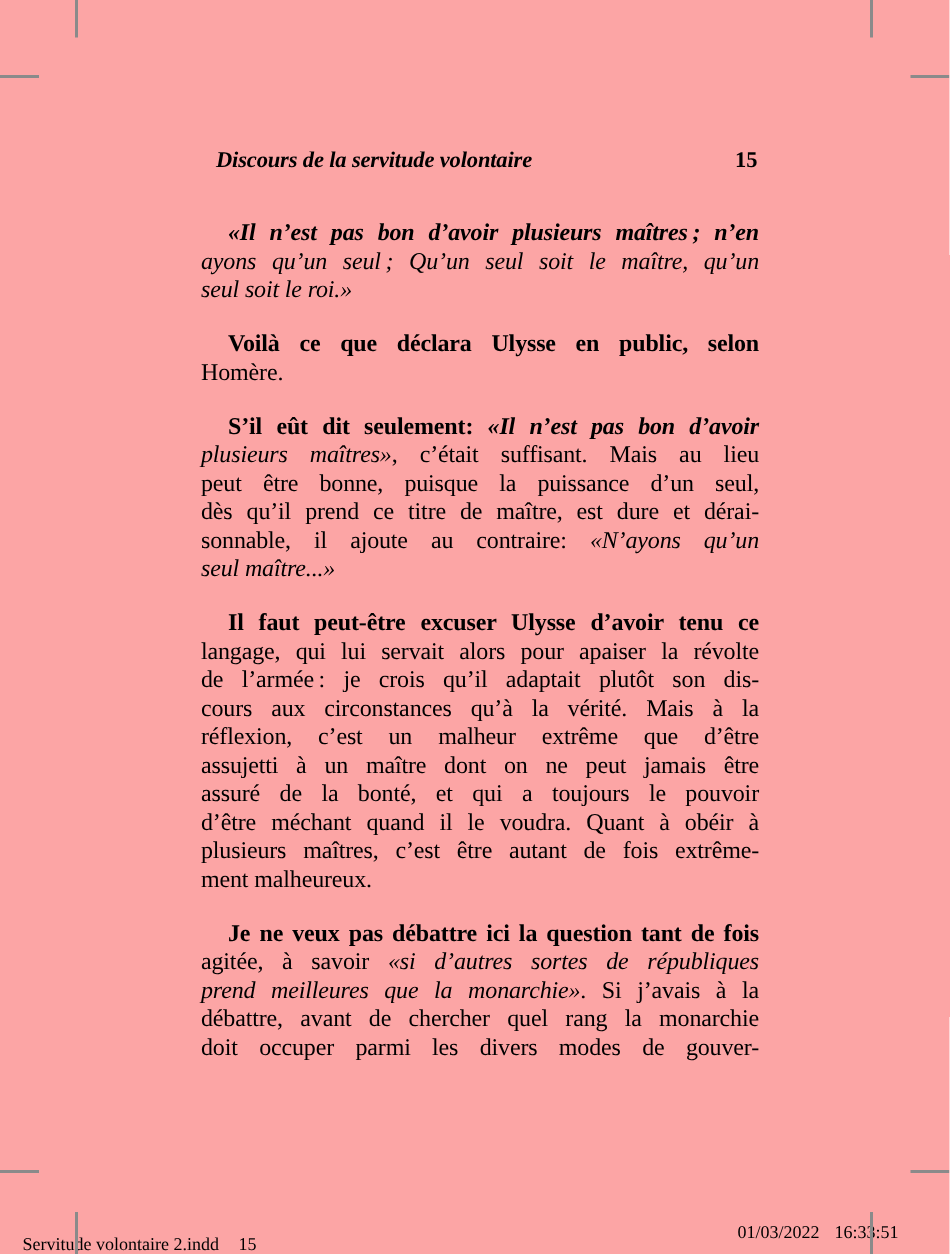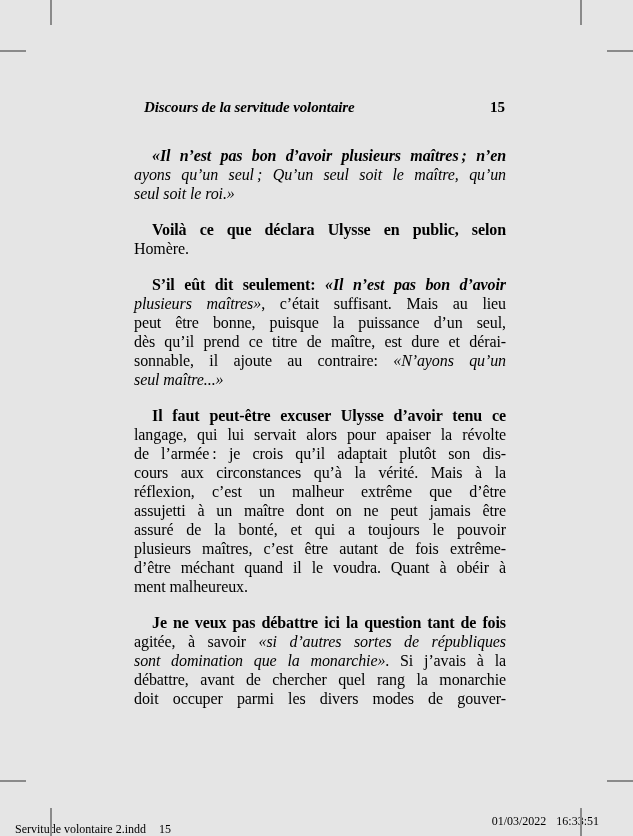--- a/index.html
+++ b/index.html
@@ -4,21 +4,21 @@
 <style>
   html, body {
     margin: 0;
     padding: 0;
     background: #ffffff;
   }
   .sheet {
     position: relative;
     width: 633px;
     height: 836px;
-    background: #e5e5e5;
+    background: #fca5a5;
     color: #000000;
     font-family: "Liberation Serif", serif;
     overflow: hidden;
   }
   
   .crop {
     position: absolute;
     background: #8a8a8a;
     z-index: 5;
   }
@@ -127,28 +127,28 @@
         <div class="line no-just"><span class="it">seul maître...»</span></div>
       </div>
       <div class="para">
         <div class="line first"><span>Il faut peut-être excuser Ulysse d’avoir tenu ce</span></div>
         <div class="line"><span>langage, qui lui servait alors pour apaiser la révolte</span></div>
         <div class="line"><span>de l’armée : je crois qu’il adaptait plutôt son dis-</span></div>
         <div class="line"><span>cours aux circonstances qu’à la vérité. Mais à la</span></div>
         <div class="line"><span>réflexion, c’est un malheur extrême que d’être</span></div>
         <div class="line"><span>assujetti à un maître dont on ne peut jamais être</span></div>
         <div class="line"><span>assuré de la bonté, et qui a toujours le pouvoir</span></div>
+        <div class="line"><span>d’être méchant quand il le voudra. Quant à obéir à</span></div>
         <div class="line"><span>plusieurs maîtres, c’est être autant de fois extrême-</span></div>
-        <div class="line"><span>d’être méchant quand il le voudra. Quant à obéir à</span></div>
         <div class="line no-just"><span>ment malheureux.</span></div>
       </div>
       <div class="para">
         <div class="line first"><span>Je ne veux pas débattre ici la question tant de fois</span></div>
         <div class="line"><span>agitée, à savoir </span><span class="it">«si d’autres sortes de républiques</span></div>
-        <div class="line"><span class="it">sont domination que la monarchie»</span><span>. Si j’avais à la</span></div>
+        <div class="line"><span class="it">prend meilleures que la monarchie»</span><span>. Si j’avais à la</span></div>
         <div class="line"><span>débattre, avant de chercher quel rang la monarchie</span></div>
         <div class="line"><span>doit occuper parmi les divers modes de gouver-</span></div>
       </div>
     </div>
 
   <div class="slug-left">
     <span class="slug-file">Servitude volontaire 2.indd</span><span class="slug-page">15</span>
   </div>
   <div class="slug-right">
     <span class="slug-date">01/03/2022</span><span class="slug-time">16:33:51</span>

